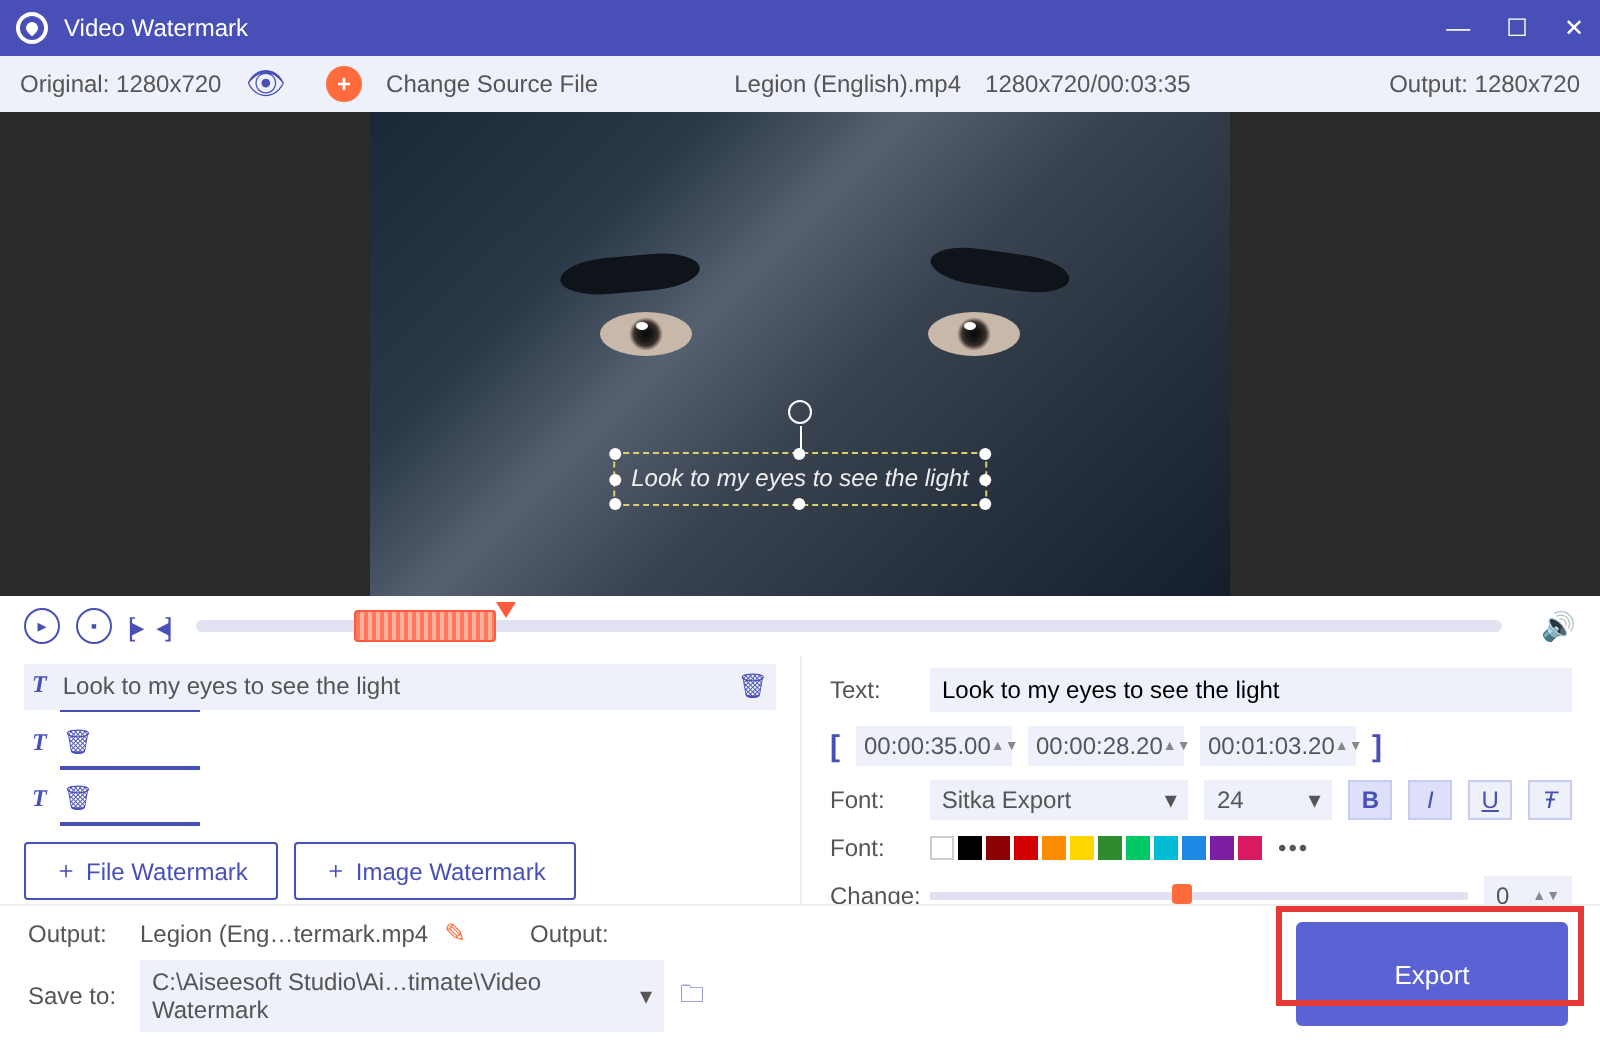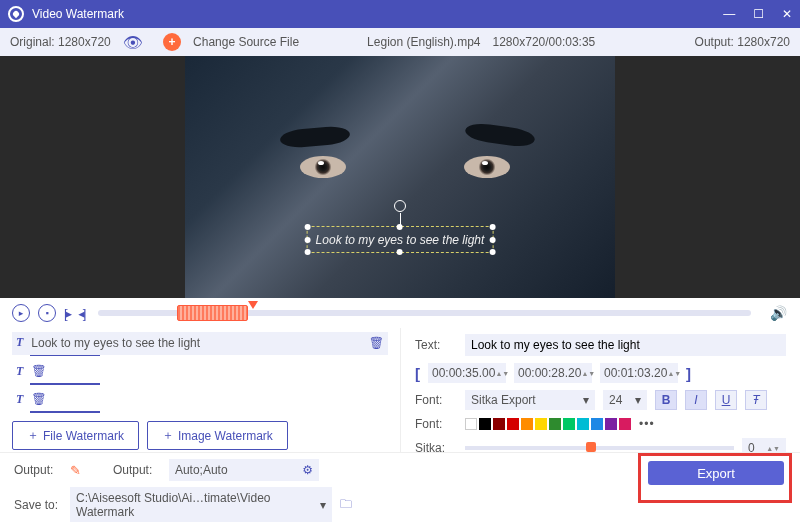--- a/index.html
+++ b/index.html
@@ -55,21 +55,21 @@
 .sel-box{background:#eef0fa;padding:3px 6px;display:flex;align-items:center;justify-content:space-between}
 .fbtn{width:22px;height:20px;border:1px solid #c8ccee;background:#eef0fa;color:#4850b8;display:inline-flex;align-items:center;justify-content:center;font-family:Georgia,serif}
 .fbtn.active{background:#dde0f8}
 .swatches{display:flex;gap:2px;align-items:center}
 .sw{width:12px;height:12px}
 .bottom{padding:6px 14px;color:#555;position:relative;border-top:1px solid #eee}
 .brow{display:flex;align-items:center;gap:8px;margin-bottom:6px}
 .brow .lbl{width:48px}
 .pathbox{background:#eef0fa;padding:4px 6px;display:flex;align-items:center;justify-content:space-between}
 .edit-ic{color:#ff6b3d;font-size:13px}
-.export{position:absolute;right:16px;top:8px;width:136px;height:24px;background:#5a62d4;color:#fff;border:none;border-radius:3px;font-size:13px}
+.export{position:absolute;right:16px;top:8px;width:136px;height:52px;background:#5a62d4;color:#fff;border:none;border-radius:3px;font-size:13px}
 .redbox{position:absolute;right:8px;top:0px;width:154px;height:50px;border:3px solid #e53935;pointer-events:none}
 </style>
 </head>
 <body>
 
 <div class="titlebar">
   <span class="logo"></span>
   <span>Video Watermark</span>
   <div class="winctrl">
     <span>—</span>
@@ -156,21 +156,21 @@
         </span>
       <span class="timein">
           <span>00:01:03.20</span>
           <span class="spin">▲▼</span>
         </span>
       <span class="brkt">]</span>
     </div>
     <div class="prow">
         <span class="plabel">Font:</span>
       <span class="sel-box" style="width:130px"><span>Sitka Export</span>▾</span>
-      <span class="sel-box" style="width:44px"><span>24</span>▾</span>
+      <span class="sel-box" style="width:64px"><span>24</span>▾</span>
       <span class="fbtn active">
           <b>B</b>
         </span>
       <span class="fbtn active">
           <i>I</i>
         </span>
       <span class="fbtn">
           <u>U</u>
         </span>
       <span class="fbtn">
@@ -189,41 +189,38 @@
           <div class="sw" style="background: rgb(46, 139, 46);"></div>
           <div class="sw" style="background: rgb(0, 200, 100);"></div>
           <div class="sw" style="background: rgb(0, 188, 212);"></div>
           <div class="sw" style="background: rgb(30, 136, 229);"></div>
           <div class="sw" style="background: rgb(123, 31, 162);"></div>
           <div class="sw" style="background: rgb(216, 27, 96);"></div>
         </div>
       <span style="letter-spacing:1px">•••</span>
     </div>
     <div class="prow">
-        <span class="plabel">Sitka:</span>
+        <span class="plabel">Change:</span>
       <div style="flex:1;height:4px;background:#e1e3f2;position:relative">
           <div style="position:absolute;left:45%;top:-4px;width:10px;height:10px;background:#ff6b3d;border-radius:2px"></div>
         </div>
       <span class="sel-box" style="width:44px">
           <span>0</span>
           <span class="spin">▲▼</span>
         </span>
     </div>
   </div>
 </div>
 
 <div class="bottom">
   <div class="brow">
     <span class="lbl">Output:</span>
+    <span>Legion (Eng…termark.mp4</span>
     <span class="edit-ic">✎</span>
     <span class="lbl" style="margin-left:24px">Output:</span>
-    <span class="pathbox" style="width:150px">
-        <span>Auto;Auto</span>
-        <span style="color:#4850b8">⚙</span>
-      </span>
   </div>
   <div class="brow">
     <span class="lbl">Save to:</span>
     <span class="pathbox" style="width:262px"><span>C:\Aiseesoft Studio\Ai…timate\Video Watermark</span>▾</span>
     <span style="color:#4850b8">🗀</span>
   </div>
   <button class="export">Export</button>
   <div class="redbox"></div>
 </div>
 

